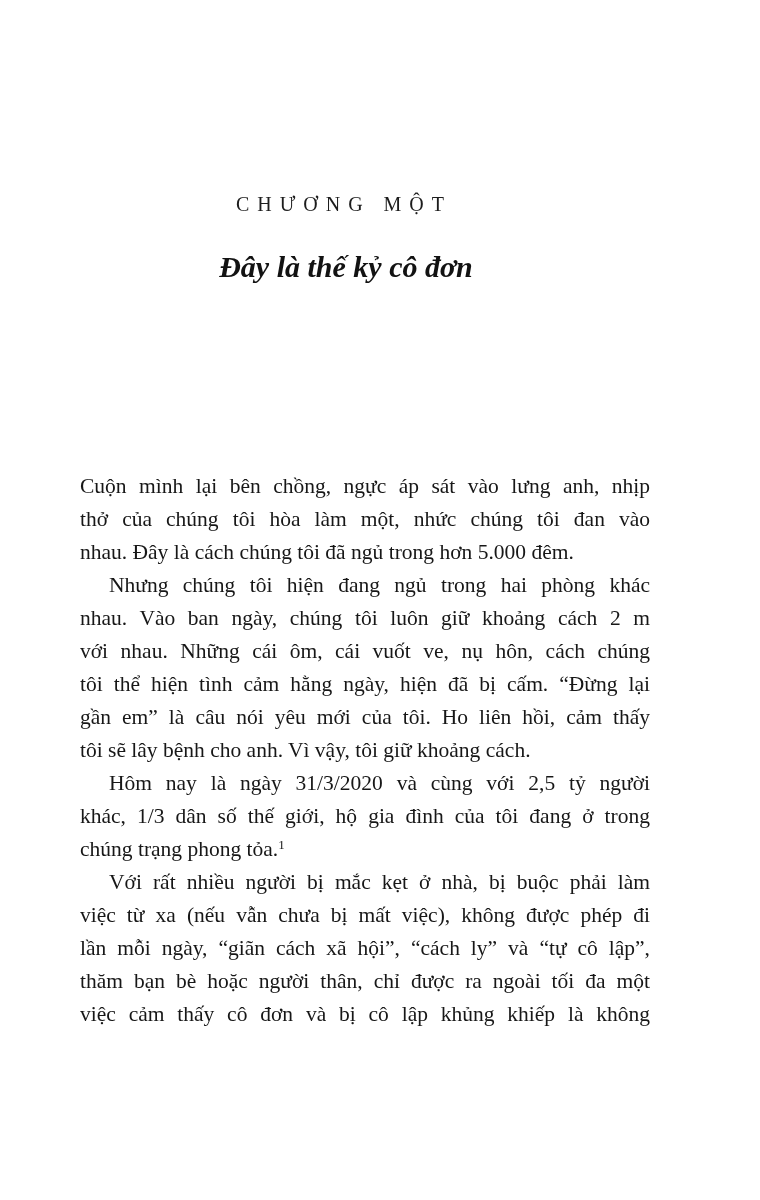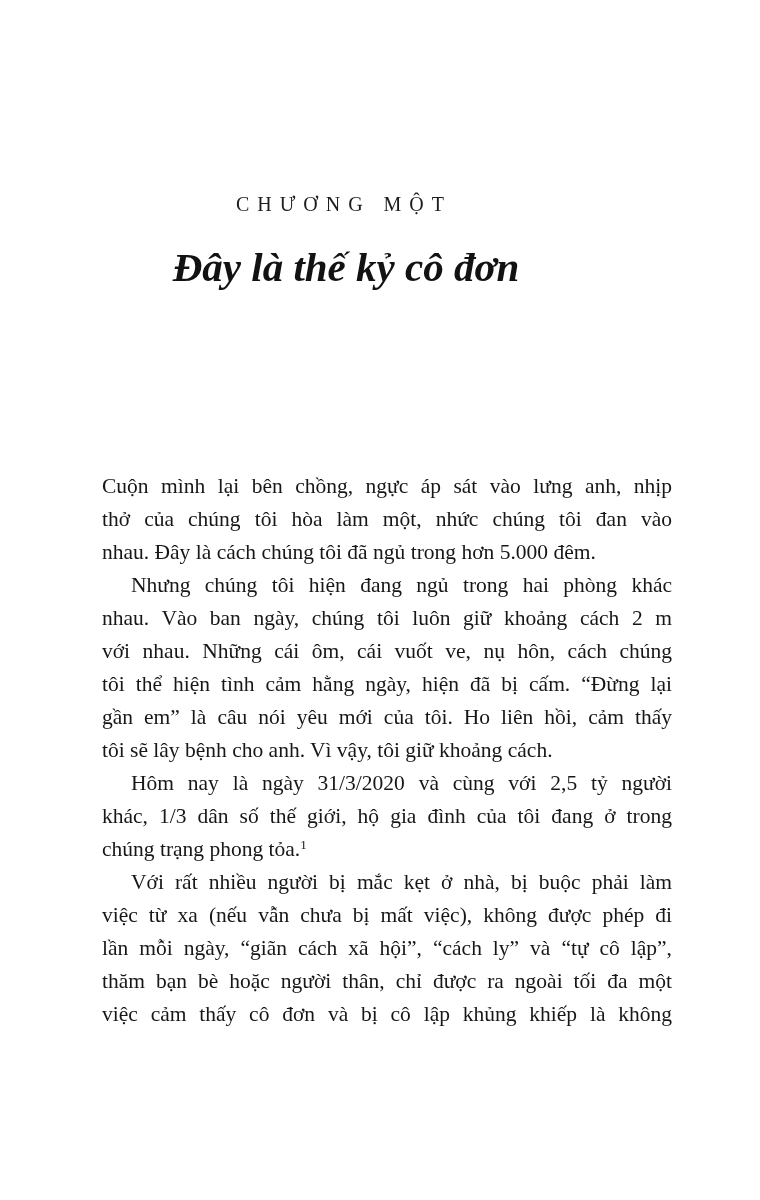--- a/index.html
+++ b/index.html
@@ -31,30 +31,30 @@
     letter-spacing: 8px;
     text-indent: 8px;
     color: #1d1d1d;
   }
   .chapter-title {
     position: absolute;
     top: 245px;
     left: 12px;
     right: 0;
     text-align: center;
-    font-size: 41px;
+    font-size: 30px;
     line-height: 44px;
     font-weight: bold;
     font-style: italic;
     color: #121212;
   }
   .body-text {
     position: absolute;
     top: 470px;
-    left: 102px;
+    left: 80px;
     width: 570px;
     font-size: 21.5px;
     line-height: 33px;
     color: #171717;
   }
   .para {
     margin: 0;
     padding: 0;
   }
   .line {

